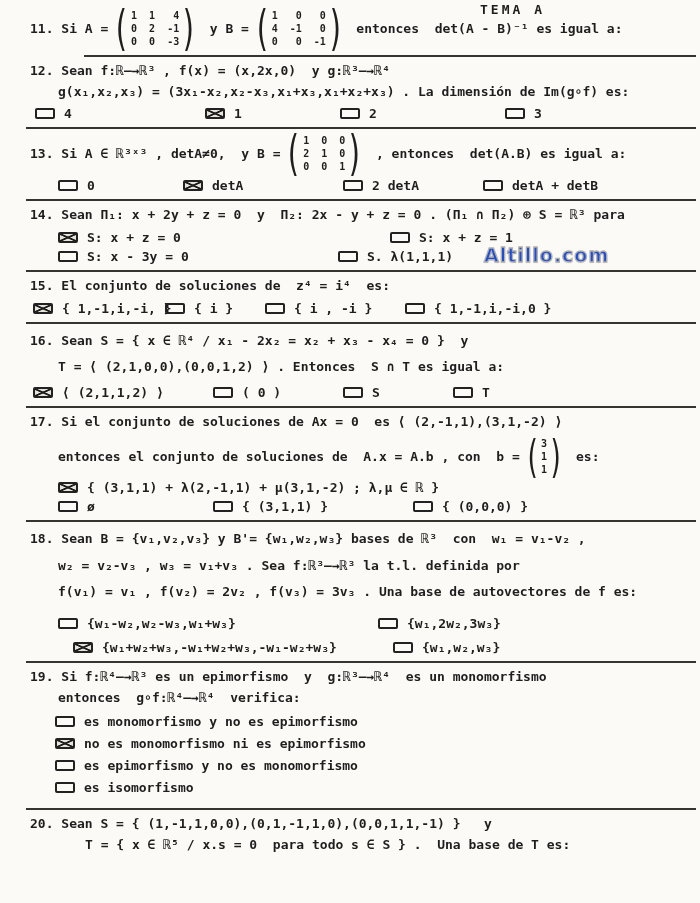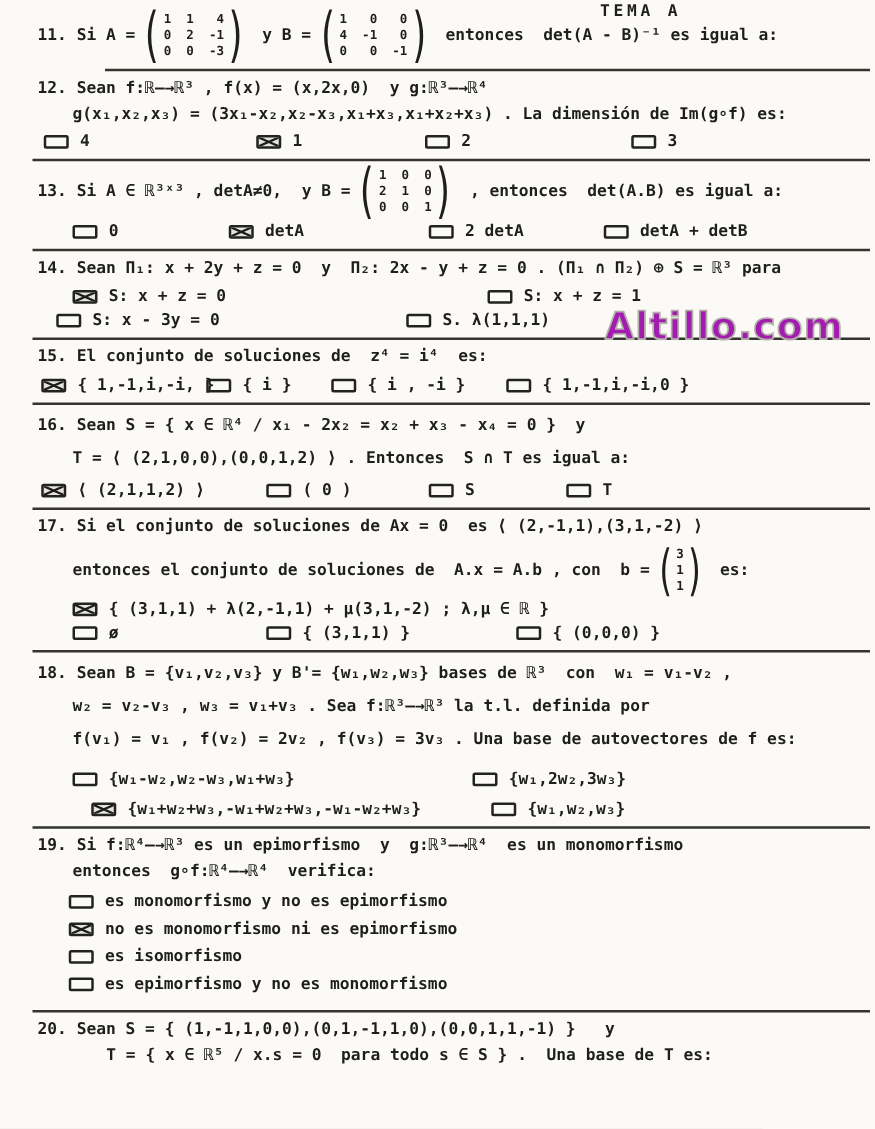--- a/index.html
+++ b/index.html
@@ -13,22 +13,22 @@
     font-weight: bold;
     color: #1e1e1e;
     font-size: 13px;
     overflow: hidden;
     padding-top: 4px;
   }
   .tema { position: absolute; left: 480px; top: 2px; letter-spacing: 3px; font-size: 13px; }
   .watermark {
     position: absolute; left: 484px; top: 244px;
     font-family: "DejaVu Sans", sans-serif;
-    font-size: 30px; font-weight: bold; letter-spacing: 1px;
-    color: #a21caf;
+    font-size: 19px; font-weight: bold; letter-spacing: 1px;
+    color: #1d4ed8;
     -webkit-text-stroke: 1.3px #b3b0aa;
     text-shadow: 0 1px 1px #d8d5cf;
     pointer-events: none;
   }
   .q { padding: 4px 6px 3px 30px; position: relative; }
   .qline { white-space: pre-wrap; line-height: 1.6; }
   .roomy .qline { line-height: 2.05; }
   .cont { padding-left: 28px; }
   .cont2 { padding-left: 55px; }
   .mline { display: flex; align-items: center; }
@@ -156,21 +156,21 @@
     <div class="opts" style="margin-left:28px">
       <span class="opt" style="width:332px">
         <span class="cb checked"></span>
         <span class="lbl">S: x + z = 0</span>
         </span>
       <span class="opt">
         <span class="cb"></span>
         <span class="lbl">S: x + z = 1</span>
         </span>
     </div>
-    <div class="opts" style="margin-left:15px">
+    <div class="opts" style="margin-left:28px">
       <span class="opt" style="width:280px">
         <span class="cb"></span>
         <span class="lbl">S: x - 3y = 0</span>
         </span>
       <span class="opt">
         <span class="cb"></span>
         <span class="lbl">S. λ(1,1,1)</span>
         </span>
     </div>
   </section>
@@ -295,25 +295,25 @@
       <span class="opt">
         <span class="cb"></span>
         <span class="lbl">es monomorfismo y no es epimorfismo</span>
         </span>
       <span class="opt">
         <span class="cb checked"></span>
         <span class="lbl">no es monomorfismo ni es epimorfismo</span>
         </span>
       <span class="opt">
         <span class="cb"></span>
+        <span class="lbl">es epimorfismo y no es monomorfismo</span>
+        </span>
+      <span class="opt">
+        <span class="cb"></span>
         <span class="lbl">es isomorfismo</span>
-        </span>
-      <span class="opt">
-        <span class="cb"></span>
-        <span class="lbl">es epimorfismo y no es monomorfismo</span>
         </span>
     </div>
   </section>
   <hr class="div">
 
   <section class="q">
     <div class="qline">20. Sean S = { (1,-1,1,0,0),(0,1,-1,1,0),(0,0,1,1,-1) }   y</div>
     <div class="qline cont2">T = { x ∈ ℝ⁵ / x.s = 0  para todo s ∈ S } .  Una base de T es:</div>
 
   </section>

